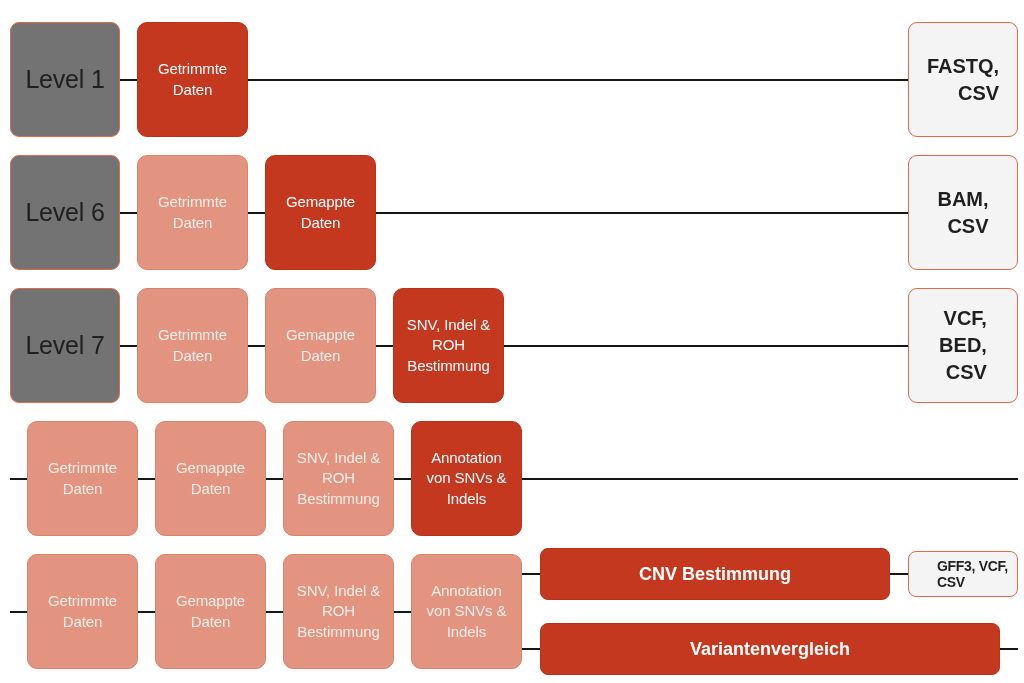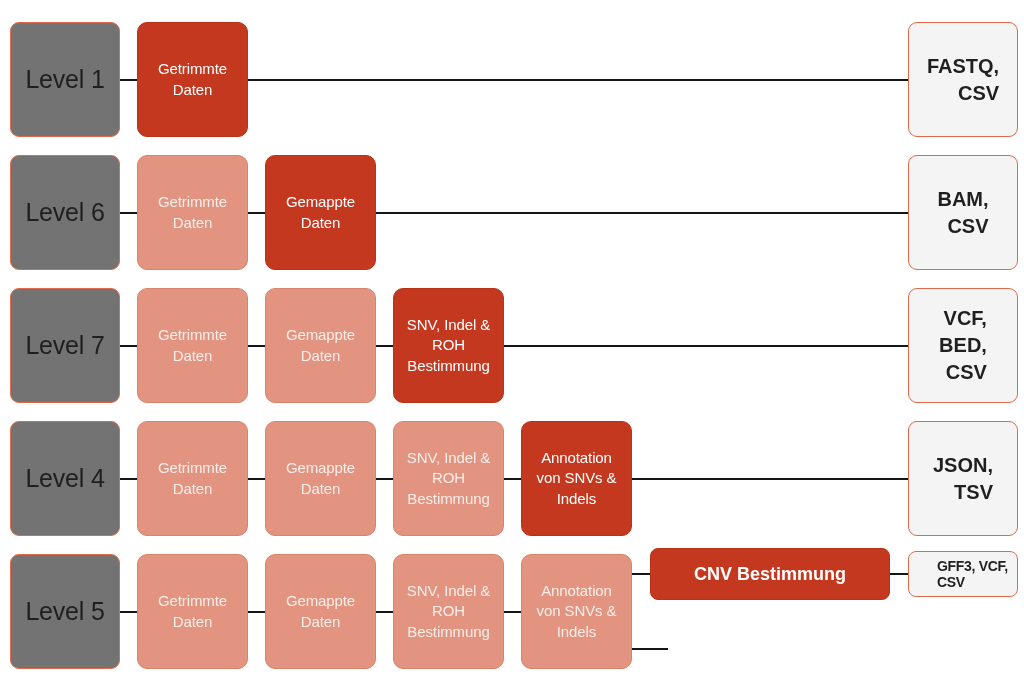--- a/index.html
+++ b/index.html
@@ -189,23 +189,20 @@
     </div>
     <div class="hline grow"></div>
     <div class="output-box">
       <span class="output-label">VCF,
 BED,
 CSV</span>
     </div>
   </div>
 
   <div class="row">
-    <div class="level-box">
-      <span>Level 4</span>
-    </div>
     <div class="hline"></div>
     <div class="stage done">
       <span class="stage-label">Getrimmte
 Daten</span>
     </div>
     <div class="hline"></div>
     <div class="stage done">
       <span class="stage-label">Gemappte
 Daten</span>
     </div>
@@ -215,30 +212,23 @@
 ROH
 Bestimmung</span>
     </div>
     <div class="hline"></div>
     <div class="stage active">
       <span class="stage-label">Annotation
 von SNVs &amp;
 Indels</span>
     </div>
     <div class="hline grow"></div>
-    <div class="output-box">
-      <span class="output-label">JSON,
-TSV</span>
-    </div>
-  </div>
-
-  <div class="row">
-    <div class="level-box">
-      <span>Level 5</span>
-    </div>
+  </div>
+
+  <div class="row">
     <div class="hline"></div>
     <div class="stage done">
       <span class="stage-label">Getrimmte
 Daten</span>
     </div>
     <div class="hline"></div>
     <div class="stage done">
       <span class="stage-label">Gemappte
 Daten</span>
     </div>
@@ -261,18 +251,21 @@
         <div class="branch-box">
           <span>CNV Bestimmung</span>
         </div>
         <div class="hline b"></div>
         <div class="branch-output small">
           <span>GFF3, VCF, CSV</span>
         </div>
       </div>
       <div class="branch-row">
         <div class="hline b"></div>
+        <div class="branch-box">
+          <span>Variantenvergleich</span>
+        </div>
         <div class="hline b"></div>
       </div>
     </div>
   </div>
 
 </div>
 
 </body></html>

